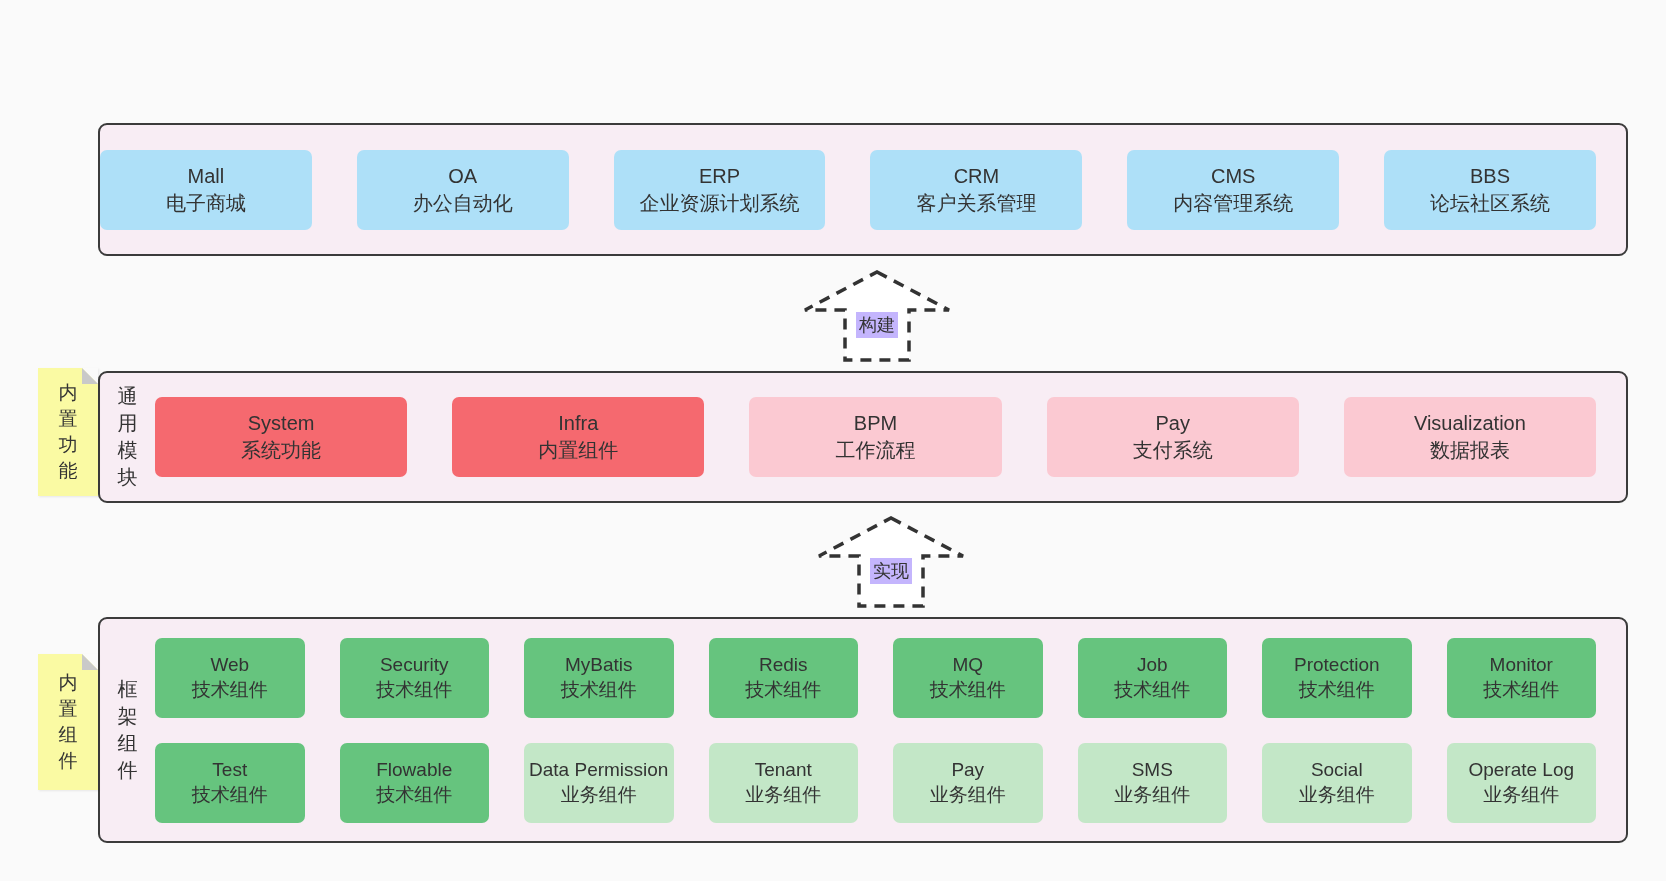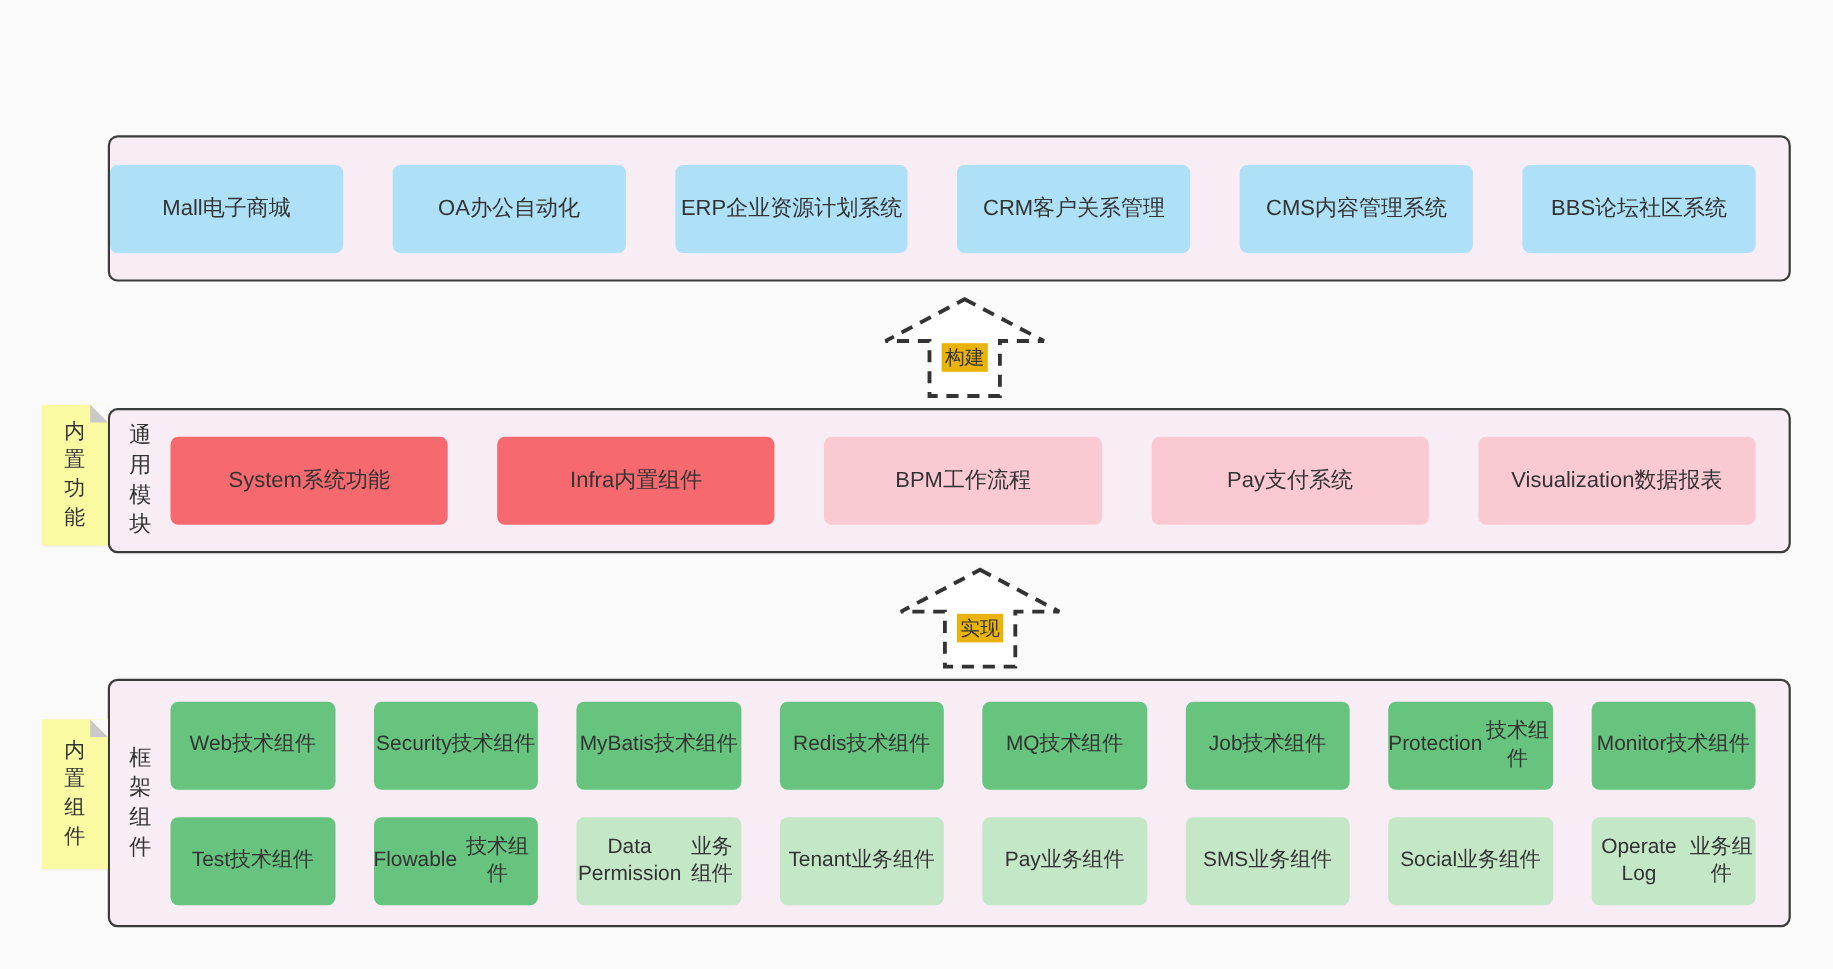--- a/index.html
+++ b/index.html
@@ -27,21 +27,21 @@
   .label-col{width:55px;flex:0 0 55px;display:flex;align-items:center;justify-content:center;align-self:stretch;}
   .vlabel{
     width:26px;font-size:20px;line-height:27px;text-align:center;
     word-break:break-all;color:var(--text);
   }
   .boxes{flex:1;display:flex;gap:45px;align-items:center;}
   .rows{flex:1;display:flex;flex-direction:column;gap:25px;}
   .rows .boxes{gap:35px;}
   .box{
     flex:1;height:80px;border-radius:7px;
-    display:flex;flex-direction:row;align-items:center;justify-content:center;
+    display:flex;flex-direction:column;align-items:center;justify-content:center;
     font-size:20px;line-height:1.33;text-align:center;color:var(--text);
   }
   .panel-modules .box{height:80px;}
   .rows .box{font-size:19px;line-height:1.28;}
   .box .t{white-space:pre-wrap;}
   [data-variant="blue"]{background:var(--blue);}
   [data-variant="red"]{background:var(--red);}
   [data-variant="pink"]{background:var(--pink);}
   [data-variant="green"]{background:var(--green);}
   [data-variant="green-light"]{background:var(--green-light);}
@@ -56,21 +56,21 @@
   .fold-cut{position:absolute;top:0;right:0;width:0;height:0;
     border-top:16px solid var(--page-bg);border-left:16px solid transparent;}
   .fold{position:absolute;top:0;right:0;width:0;height:0;
     border-top:16px solid transparent;border-left:16px solid var(--note-fold);}
   .arrow{position:absolute;width:160px;height:96px;z-index:2;}
   .arrow svg{position:absolute;inset:0;}
   .arrow-build{left:797px;top:268px;}
   .arrow-implement{left:811px;top:514px;}
   .arrow-label{
     position:absolute;left:50%;top:44px;transform:translateX(-50%);
-    background:#eab308;padding:1px 3px;font-size:18px;white-space:nowrap;color:var(--text);
+    background:#c4b5fd;padding:1px 3px;font-size:18px;white-space:nowrap;color:var(--text);
   }
 </style>
 </head>
 <body>
 
 <div class="panel panel-business">
   <div class="boxes">
     <div class="box" data-variant="blue">
       <span class="t">Mall</span>
       <span class="s">电子商城</span>

